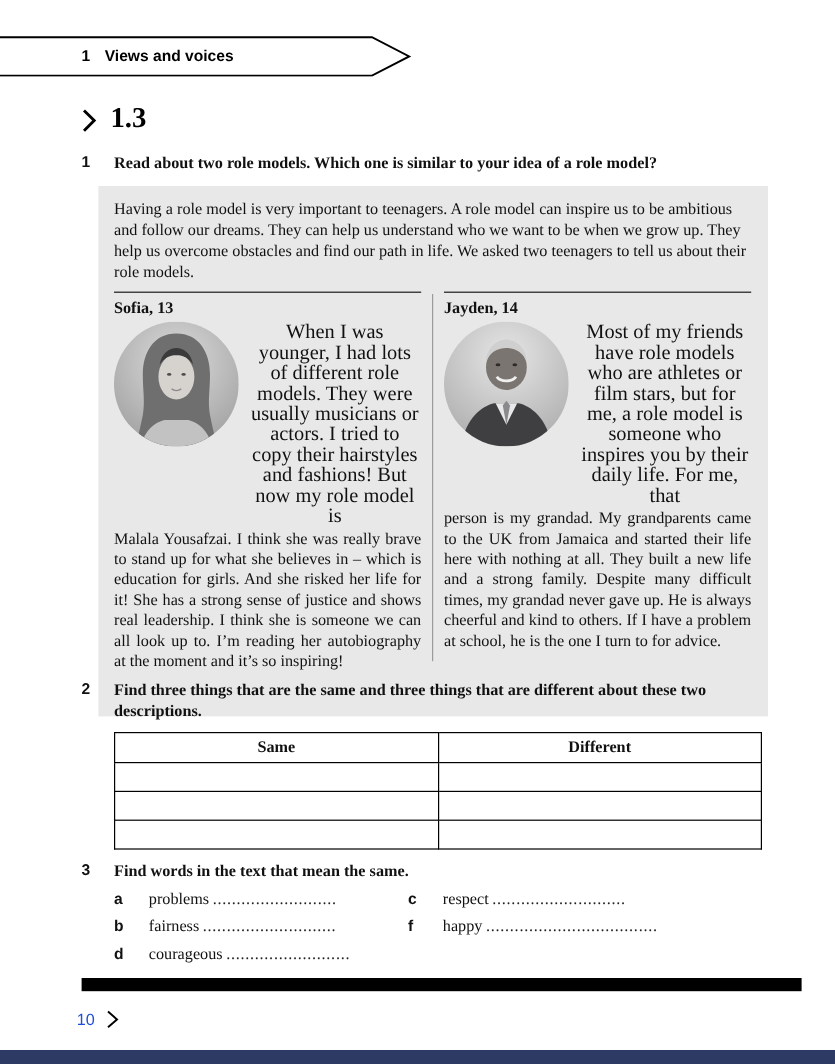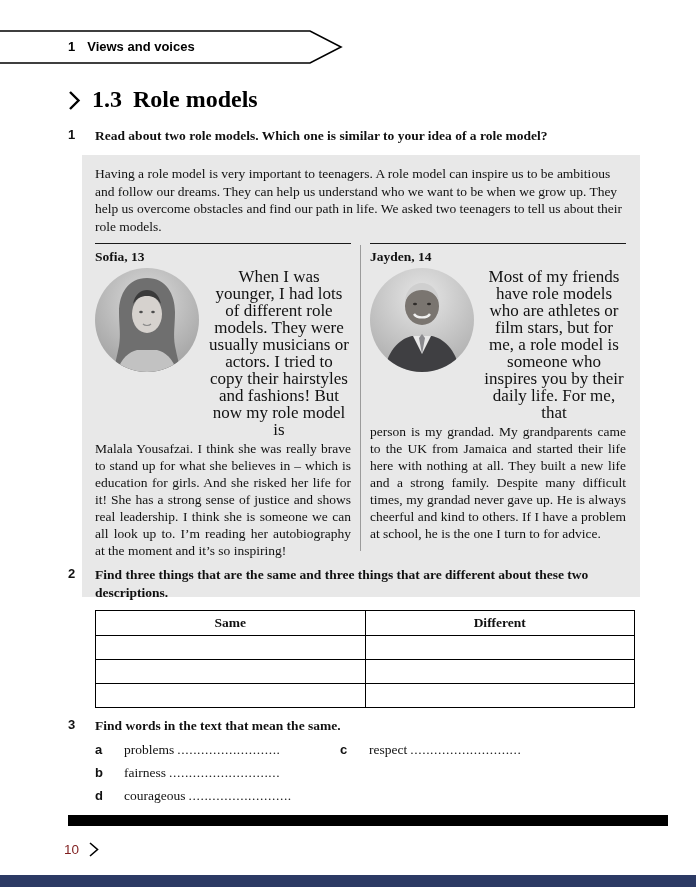--- a/index.html
+++ b/index.html
@@ -83,21 +83,21 @@
     display:inline-block; width:29px;
     font-family:"Liberation Sans", sans-serif; font-weight:bold; font-size:13px;
   }
   .item .word { font-size:13.5px; }
   .item .dots { font-size:13.5px; letter-spacing:0.6px; margin-left:3px; color:#222; }
 
   
   .black-bar { position:absolute; left:68px; top:815px; width:600px; height:11px; background:#000; }
   .pagenum {
     position:absolute; left:64px; top:842px;
-    font-family:"Liberation Sans", sans-serif; font-size:13.5px; color:#7f1d1d;
+    font-family:"Liberation Sans", sans-serif; font-size:13.5px; color:#1d4ed8;
   }
   .page-chev { position:absolute; left:88px; top:841px; }
   .bottom-strip { position:absolute; left:0; bottom:0; width:696px; height:12px; background:#2c3a64; }
 </style>
 </head>
 <body>
 
 <div class="page">
 
   <div class="banner">
@@ -108,21 +108,20 @@
       <span>1</span>
       <span>Views and voices</span>
     </div>
   </div>
 
   <div class="section-title">
     <svg class="chev" width="13" height="21">
       <polyline points="2,2 10.5,10.5 2,19" fill="none" stroke="#000" stroke-width="2.4"></polyline>
     </svg>
     <span>1.3</span>
-    <span>Role models</span>
   </div>
 
   <div class="ex" id="ex1">
     <span class="ex-num">1</span>
     <div class="ex-text">Read about two role models. Which one is similar to your idea of a role model?</div>
   </div>
 
   <div class="passage">
     <div class="intro">Having a role model is very important to teenagers. A role model can inspire us to be ambitious and follow our dreams. They can help us understand who we want to be when we grow up. They help us overcome obstacles and find our path in life. We asked two teenagers to tell us about their role models.</div>
     <div class="columns">
@@ -222,20 +221,23 @@
     </div>
     <div class="item">
       <span class="letter">b</span><span class="word">fairness</span><span class="dots">............................</span>
     </div>
     <div class="item">
       <span class="letter">d</span><span class="word">courageous</span><span class="dots">..........................</span>
     </div>
     <div class="item">
       <span class="letter">c</span><span class="word">respect</span><span class="dots">............................</span>
     </div>
+    <div class="item">
+      <span class="letter">f</span><span class="word">happy</span><span class="dots">....................................</span>
+    </div>
   </div>
 
   <div class="black-bar"></div>
   <div class="pagenum">10</div>
   <svg class="page-chev" width="12" height="17">
     <polyline points="2,2 9.5,8.5 2,15" fill="none" stroke="#000" stroke-width="1.6"></polyline>
   </svg>
   <div class="bottom-strip"></div>
 
 </div>

